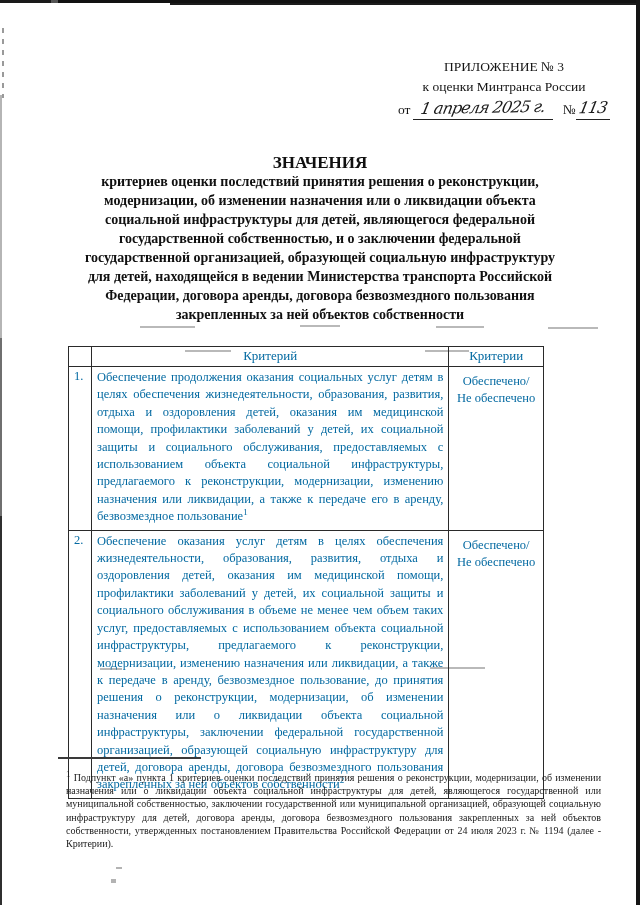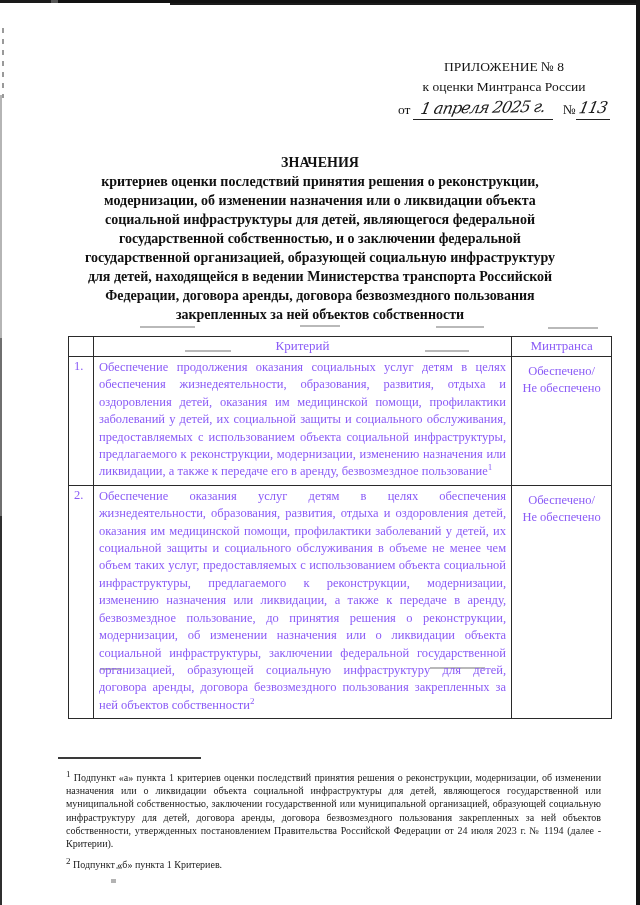--- a/index.html
+++ b/index.html
@@ -51,27 +51,27 @@
     white-space: nowrap;
     letter-spacing: -1px;
     color: #1a1a1a;
   }
 
   
   .title-block {
     position: absolute; top: 153px; left: 45px; width: 550px;
     text-align: center; font-weight: bold; color: #101010;
   }
-  .title-heading { font-size: 14px; line-height: 19px; }
+  .title-heading { font-size: 17px; line-height: 19px; }
   .title-body { font-size: 14px; line-height: 19px; white-space: pre-line; }
 
   
   .crit-table {
-    position: absolute; top: 336px; left: 68px; width: 544px;
-    border-collapse: collapse; font-size: 12.5px; color: #8b5cf6;
+    position: absolute; top: 346px; left: 68px; width: 476px;
+    border-collapse: collapse; font-size: 12.5px; color: #0369a1;
   }
   .crit-table td, .crit-table th {
     border: 1.3px solid #2a2a2a;
     vertical-align: top;
     font-weight: normal;
   }
   .crit-table th { text-align: center; padding: 1px 2px 2px; font-size: 13px; }
   .col-num { width: 25px; }
   .col-crit { width: 419px; }
   .col-val { width: 100px; }
@@ -103,21 +103,21 @@
   <div class="dash" style="left:436px; top:326px; width:48px;"></div>
   <div class="dash" style="left:548px; top:327px; width:50px;"></div>
   <div class="dash" style="left:185px; top:350px; width:46px;"></div>
   <div class="dash" style="left:425px; top:350px; width:44px;"></div>
   <div class="dash" style="left:100px; top:668px; width:22px;"></div>
   <div class="dash" style="left:430px; top:667px; width:55px;"></div>
   <div class="artifact" style="left:116px; top:867px; width:6px; height:2px;"></div>
   <div class="artifact" style="left:111px; top:879px; width:5px; height:4px;"></div>
 
   <div class="corner">
-    <div>ПРИЛОЖЕНИЕ № 8</div>
+    <div>ПРИЛОЖЕНИЕ № 3</div>
     <div>к оценки Минтранса России</div>
     <div class="ot-line">
       <span class="lbl">от</span>
       <span class="hand-slot date"><span class="handwriting">1 апреля 2025 г.</span></span>
       <span class="lbl">№</span>
       <span class="hand-slot num"><span class="handwriting">113</span></span>
     </div>
   </div>
 
   <div class="title-block">
@@ -135,21 +135,21 @@
   <table class="crit-table">
     <colgroup>
       <col class="col-num">
         <col class="col-crit">
         <col class="col-val">
     </colgroup>
     <thead>
       <tr>
         <th></th>
         <th>Критерий</th>
-        <th>Минтранса</th>
+        <th>Критерии</th>
       </tr>
     </thead>
     <tbody>
       <tr>
         <td class="cell-num">1.</td>
         <td class="cell-crit"><span>Обеспечение продолжения оказания социальных услуг детям в целях обеспечения жизнедеятельности, образования, развития, отдыха и оздоровления детей, оказания им медицинской помощи, профилактики заболеваний у детей, их социальной защиты и социального обслуживания, предоставляемых с использованием объекта социальной инфраструктуры, предлагаемого к реконструкции, модернизации, изменению назначения или ликвидации, а также к передаче его в аренду, безвозмездное пользование</span><sup>1</sup></td>
         <td class="cell-val">Обеспечено/
 Не обеспечено</td>
       </tr>
       <tr>
@@ -157,16 +157,15 @@
         <td class="cell-crit"><span>Обеспечение оказания услуг детям в целях обеспечения жизнедеятельности, образования, развития, отдыха и оздоровления детей, оказания им медицинской помощи, профилактики заболеваний у детей, их социальной защиты и социального обслуживания в объеме не менее чем объем таких услуг, предоставляемых с использованием объекта социальной инфраструктуры, предлагаемого к реконструкции, модернизации, изменению назначения или ликвидации, а также к передаче в аренду, безвозмездное пользование, до принятия решения о реконструкции, модернизации, об изменении назначения или о ликвидации объекта социальной инфраструктуры, заключении федеральной государственной организацией, образующей социальную инфраструктуру для детей, договора аренды, договора безвозмездного пользования закрепленных за ней объектов собственности</span><sup>2</sup></td>
         <td class="cell-val">Обеспечено/
 Не обеспечено</td>
       </tr>
     </tbody>
   </table>
 
   <div class="footnote-sep"></div>
   <div class="footnotes">
     <p><sup>1</sup><span> Подпункт «а» пункта 1 критериев оценки последствий принятия решения о реконструкции, модернизации, об изменении назначения или о ликвидации объекта социальной инфраструктуры для детей, являющегося государственной или муниципальной собственностью, заключении государственной или муниципальной организацией, образующей социальную инфраструктуру для детей, договора аренды, договора безвозмездного пользования закрепленных за ней объектов собственности, утвержденных постановлением Правительства Российской Федерации от 24 июля 2023 г. № 1194 (далее - Критерии).</span></p>
-    <p><sup>2</sup><span> Подпункт «б» пункта 1 Критериев.</span></p>
   </div>
 
 </div>
 
 </body></html>

